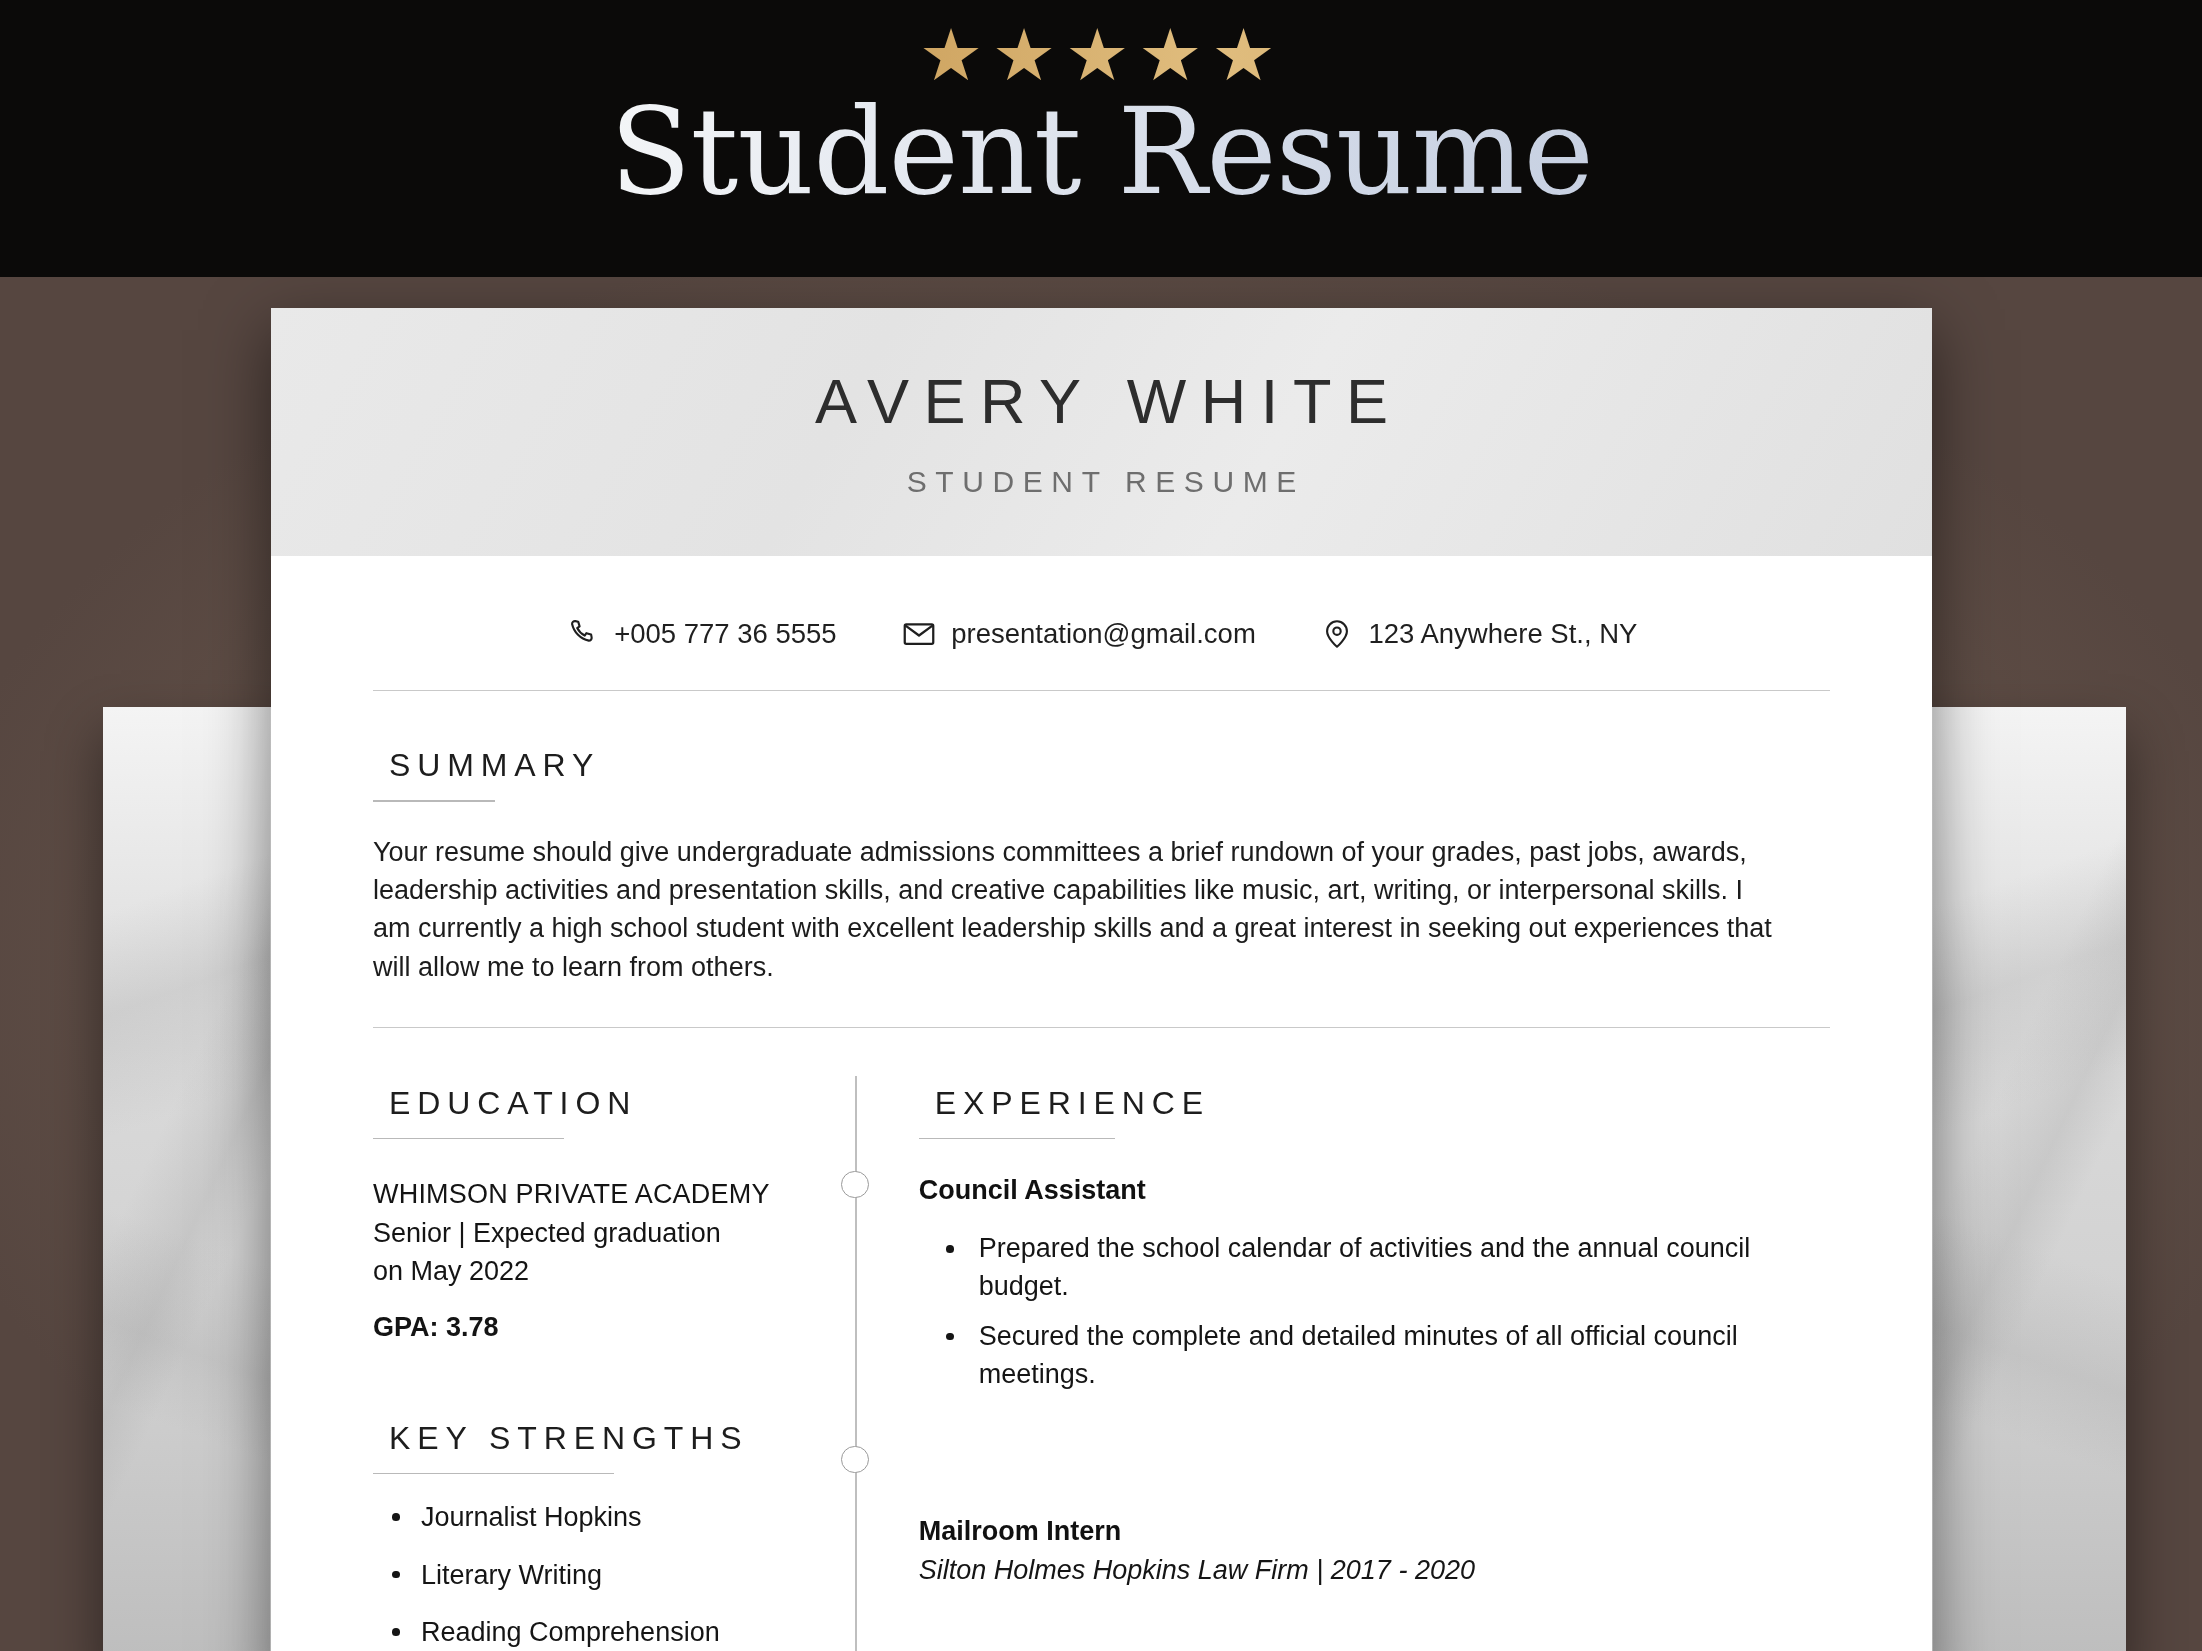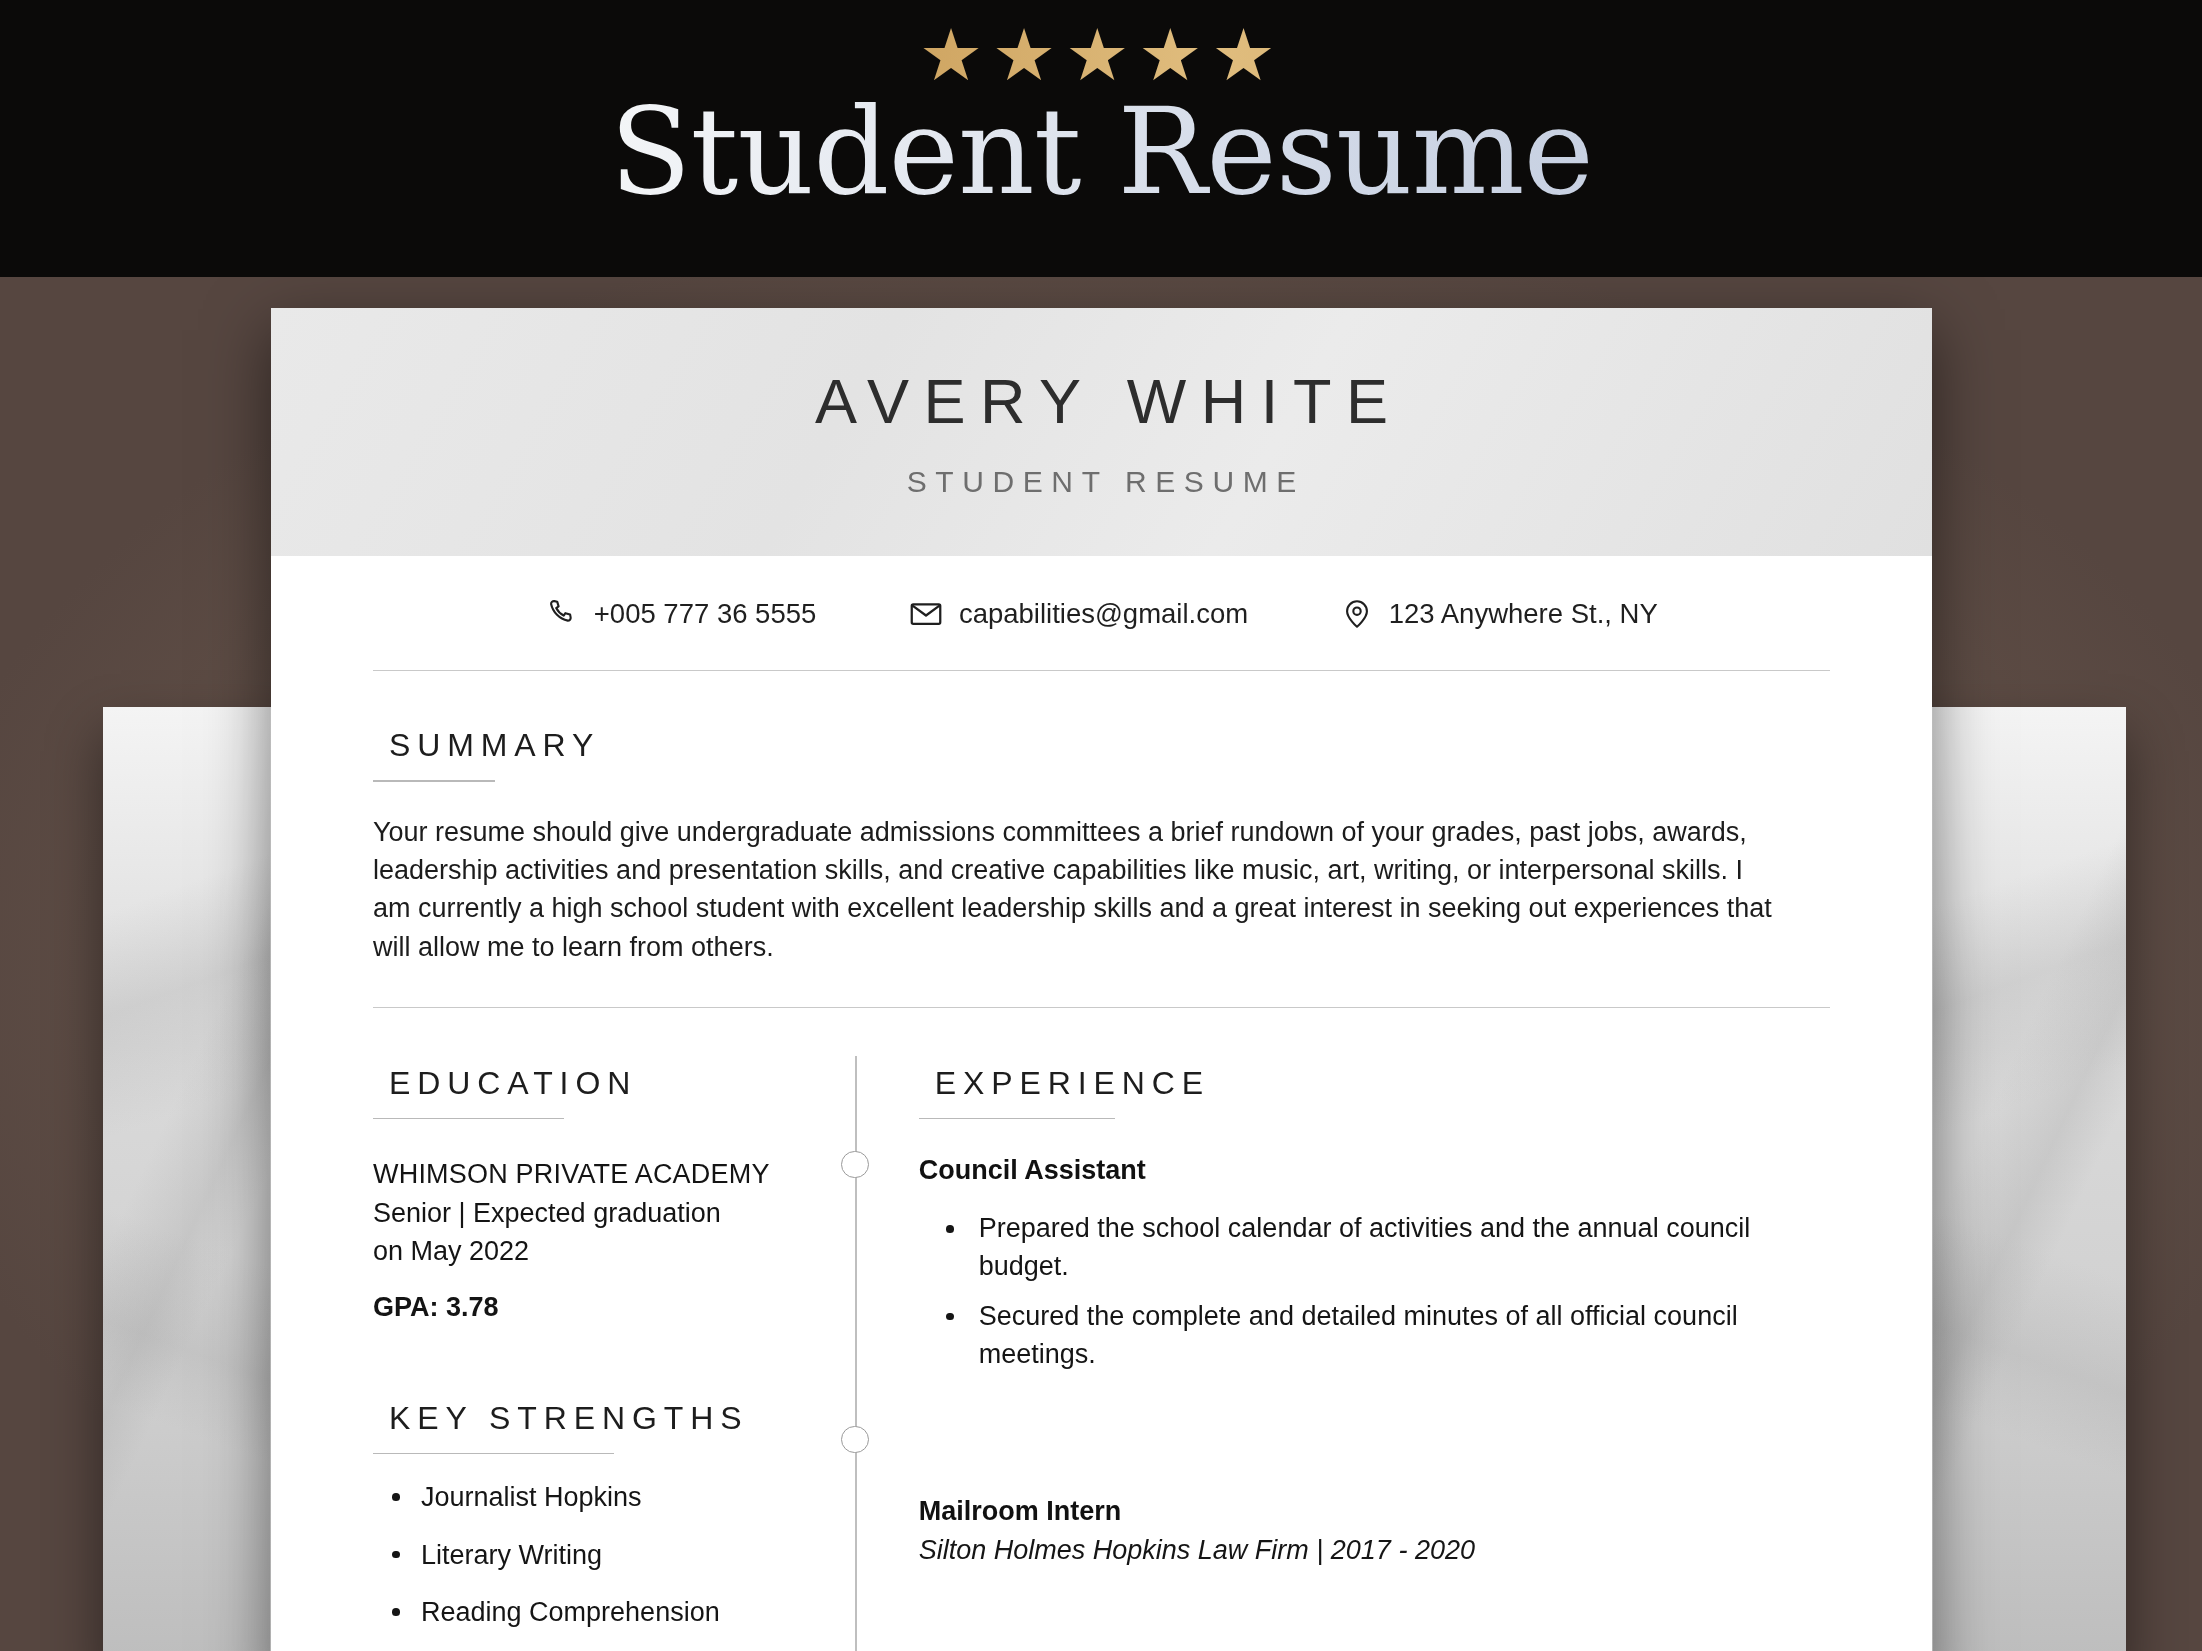--- a/index.html
+++ b/index.html
@@ -130,23 +130,23 @@
     color: #6e6e6e;
     margin-left: 8.6px;
     white-space: nowrap;
   }
 
   
   .contact-bar {
     display: flex;
     align-items: center;
     justify-content: center;
-    gap: 92px;
+    gap: 64px;
     height: 112px;
-    padding-top: 2px;
+    padding-top: 22px;
   }
   .contact-item {
     display: flex;
     align-items: center;
     gap: 14.6px;
     font-size: 27.5px;
     color: #1f1f1f;
     white-space: nowrap;
   }
   .contact-item svg { display: block; }
@@ -330,21 +330,21 @@
         </span>
         <span>+005 777 36 5555</span>
       </div>
       <div class="contact-item">
         <span>
           <svg width="36" height="36" viewBox="0 0 24 24" fill="none" stroke="#1f1f1f" stroke-width="1.5" stroke-linecap="round" stroke-linejoin="round">
             <rect x="2.5" y="5.5" width="19" height="13" rx="1"></rect>
             <path d="M2.8 6.2L12 13l9.2-6.8"></path>
           </svg>
         </span>
-        <span>capabilities@gmail.com</span>
+        <span>presentation@gmail.com</span>
       </div>
       <div class="contact-item">
         <span>
           <svg width="34" height="34" viewBox="0 0 24 24" fill="none" stroke="#1f1f1f" stroke-width="1.5" stroke-linecap="round" stroke-linejoin="round">
             <path d="M12 21s7-6.1 7-11a7 7 0 1 0-14 0c0 4.9 7 11 7 11z"></path>
             <circle cx="12" cy="10" r="2.6"></circle>
           </svg>
         </span>
         <span>123 Anywhere St., NY</span>
       </div>

